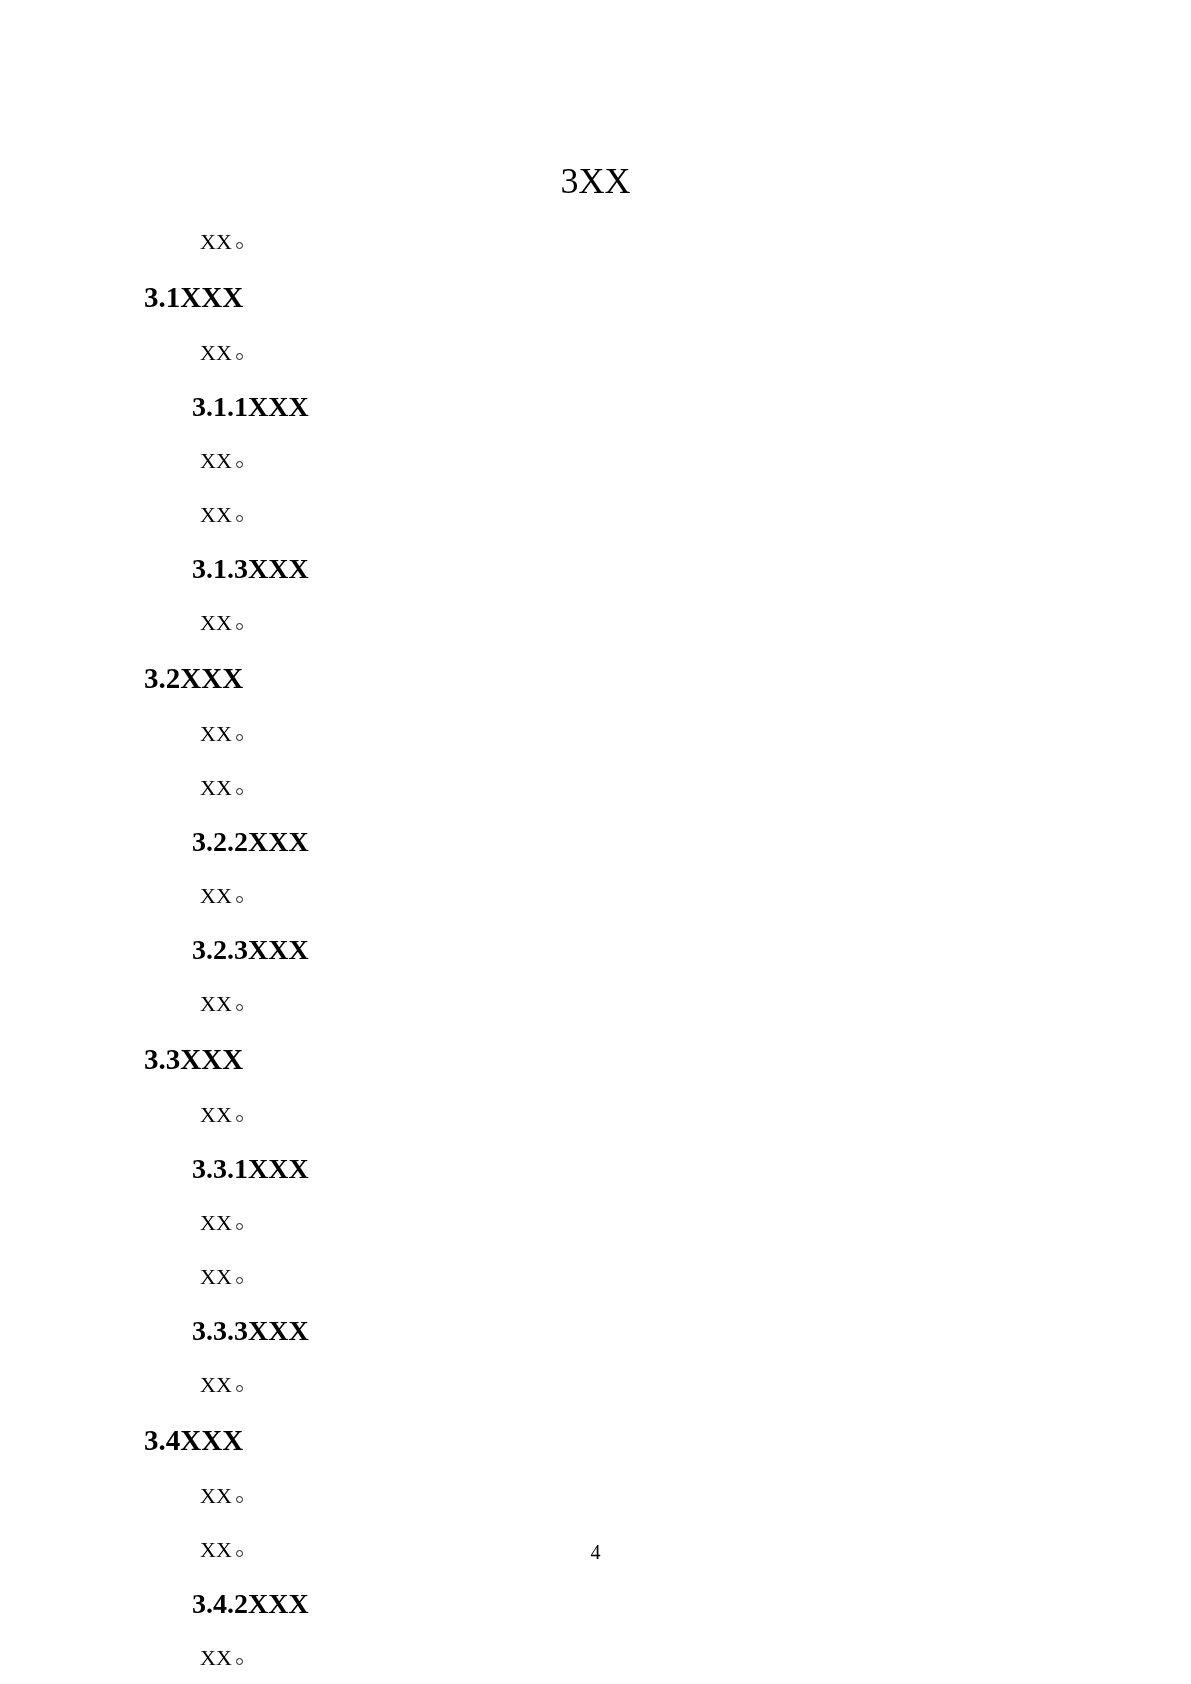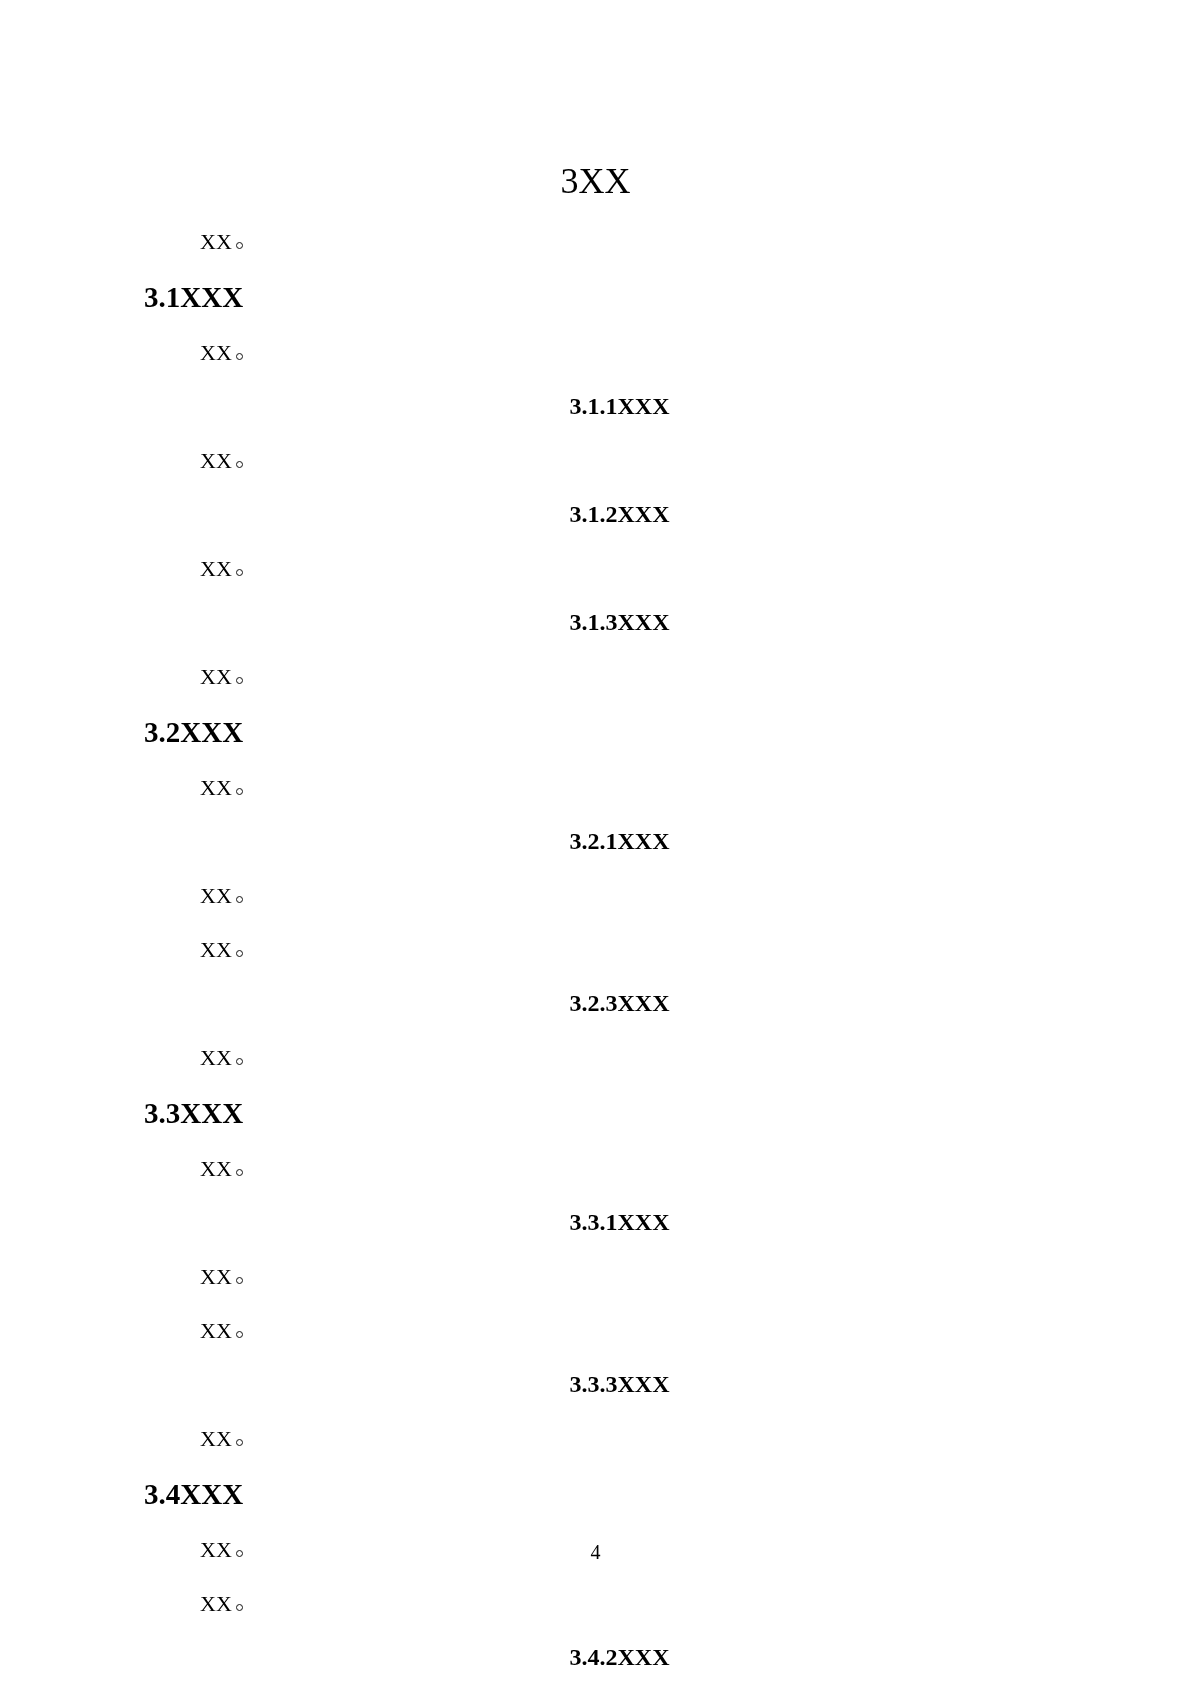--- a/index.html
+++ b/index.html
@@ -29,25 +29,24 @@
     text-align: center;
     margin: 0 0 20px 0;
   }
   .h1 {
     font-size: 29px;
     line-height: 42px;
     font-weight: 700;
     margin: 2px 0 0 0;
   }
   .h2 {
-    font-size: 24px;
+    font-size: 28px;
     line-height: 39px;
     font-weight: 700;
     margin: 0 0 0 48px;
-    text-align: center;
   }
   .par {
     font-size: 22px;
     line-height: 39px;
     margin: 15px;
     text-indent: 41px;
   }
   
   .cjk-period {
     display: inline-block;
@@ -76,32 +75,31 @@
     <div class="doc-title">3XX</div>
 
     <p class="par"><span>XX</span><span class="cjk-period"></span></p>
 
     <h1 class="h1">3.1XXX</h1>
     <p class="par"><span>XX</span><span class="cjk-period"></span></p>
 
     <h2 class="h2">3.1.1XXX</h2>
     <p class="par"><span>XX</span><span class="cjk-period"></span></p>
 
-    <h2 class="h2">3.1.2XXX</h2>
     <p class="par"><span>XX</span><span class="cjk-period"></span></p>
 
     <h2 class="h2">3.1.3XXX</h2>
     <p class="par"><span>XX</span><span class="cjk-period"></span></p>
 
     <h1 class="h1">3.2XXX</h1>
     <p class="par"><span>XX</span><span class="cjk-period"></span></p>
 
-    <h2 class="h2">3.2.1XXX</h2>
     <p class="par"><span>XX</span><span class="cjk-period"></span></p>
 
+    <h2 class="h2">3.2.2XXX</h2>
     <p class="par"><span>XX</span><span class="cjk-period"></span></p>
 
     <h2 class="h2">3.2.3XXX</h2>
     <p class="par"><span>XX</span><span class="cjk-period"></span></p>
 
     <h1 class="h1">3.3XXX</h1>
     <p class="par"><span>XX</span><span class="cjk-period"></span></p>
 
     <h2 class="h2">3.3.1XXX</h2>
     <p class="par"><span>XX</span><span class="cjk-period"></span></p>

